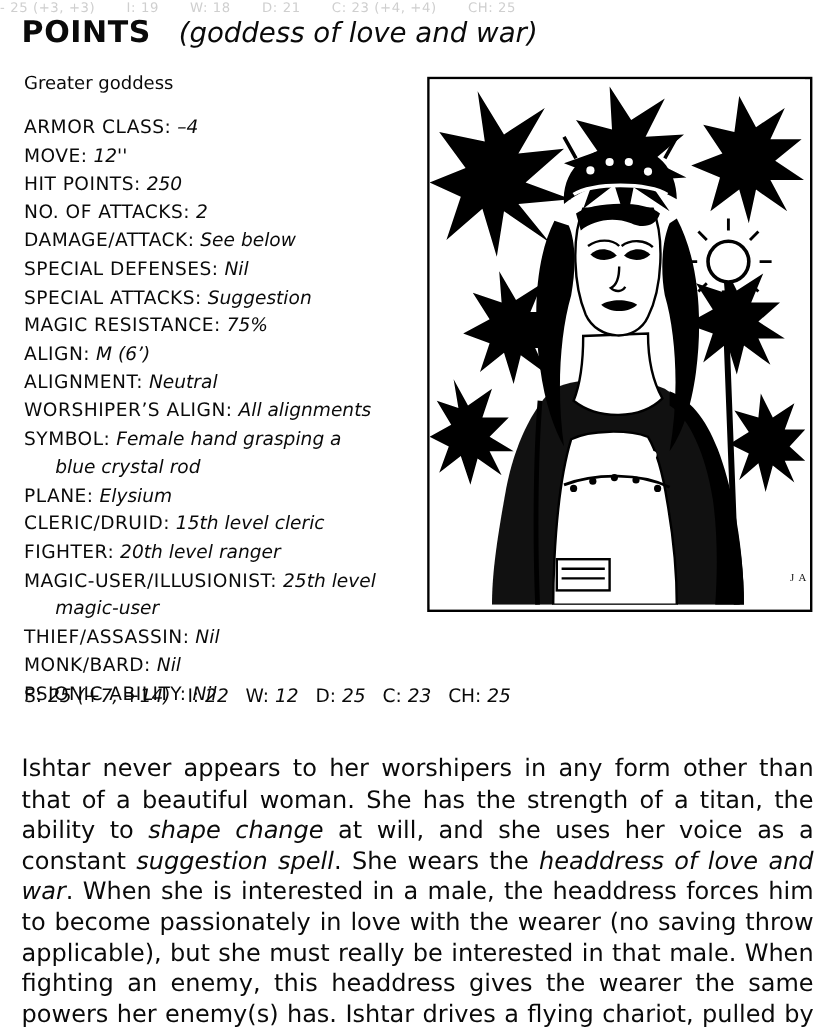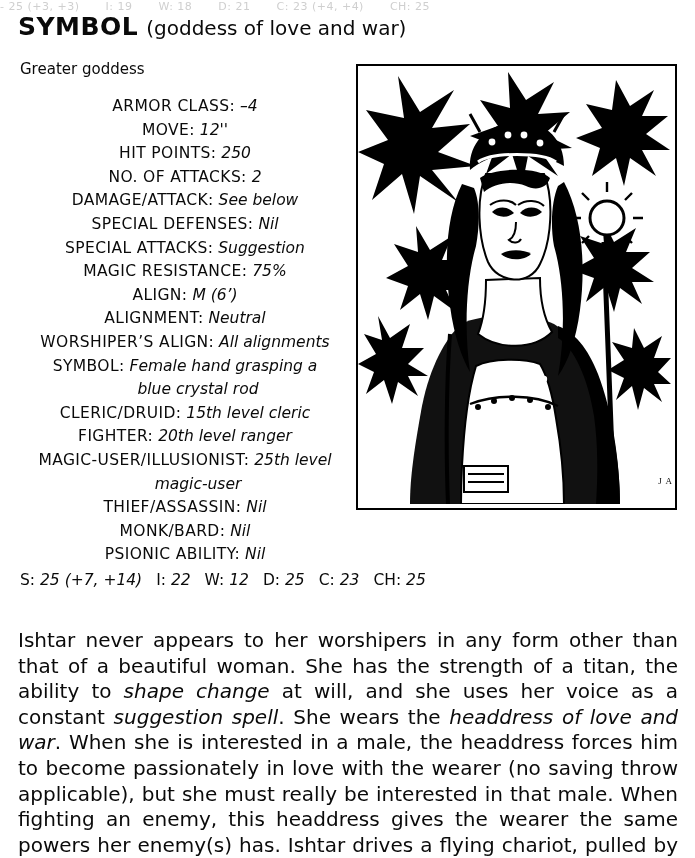--- a/index.html
+++ b/index.html
@@ -47,40 +47,40 @@
     white-space: nowrap;
   }
   .deity-name {
     font-family: "DejaVu Sans", sans-serif;
     font-weight: bold;
     font-size: 25px;
     letter-spacing: 0.5px;
   }
   .deity-epithet {
     font-family: "DejaVu Sans", sans-serif;
-    font-size: 20px;
+    font-style: italic;
+    font-size: 23px;
     letter-spacing: 0px;
-    margin-left: 8px;
+    margin-left: 23px;
   }
 
   .rank {
     position: absolute;
     top: 60px;
     left: 20px;
     font-size: 15px;
   }
 
   .stats {
     position: absolute;
     top: 95px;
     left: 20px;
     width: 330px;
     font-size: 15.5px;
     line-height: 23.6px;
-    text-align: center;
   }
   .stat-line { white-space: nowrap; }
   .stat-label { letter-spacing: 0.4px; }
   .stat-value { font-style: italic; }
   .stat-cont {
     font-style: italic;
     padding-left: 26px;
     display: block;
   }
 
@@ -132,39 +132,40 @@
   .body-text i { font-style: italic; }
 </style>
 </head>
 <body>
 
 <div class="page">
 
   <div class="bleed" id="bleed-row"><span>- 25 (+3, +3)</span><span>I: 19</span><span>W: 18</span><span>D: 21</span><span>C: 23 (+4, +4)</span><span>CH: 25</span></div>
 
   <div class="title-row">
-    <span class="deity-name">SYMBOL</span><span class="deity-epithet">(goddess of love and war)</span>
+    <span class="deity-name">POINTS</span><span class="deity-epithet">(goddess of love and war)</span>
   </div>
 
   <div class="rank">Greater goddess</div>
 
   <div class="stats" id="stat-block">
       <div class="stat-line"><span class="stat-label">ARMOR  CLASS:</span><span class="stat-value"> –4</span></div>
       <div class="stat-line"><span class="stat-label">MOVE:</span><span class="stat-value"> 12''</span></div>
       <div class="stat-line"><span class="stat-label">HIT  POINTS:</span><span class="stat-value"> 250</span></div>
       <div class="stat-line"><span class="stat-label">NO.  OF  ATTACKS:</span><span class="stat-value"> 2</span></div>
       <div class="stat-line"><span class="stat-label">DAMAGE/ATTACK:</span><span class="stat-value"> See below</span></div>
       <div class="stat-line"><span class="stat-label">SPECIAL  DEFENSES:</span><span class="stat-value"> Nil</span></div>
       <div class="stat-line"><span class="stat-label">SPECIAL  ATTACKS:</span><span class="stat-value"> Suggestion</span></div>
       <div class="stat-line"><span class="stat-label">MAGIC  RESISTANCE:</span><span class="stat-value"> 75%</span></div>
       <div class="stat-line"><span class="stat-label">ALIGN:</span><span class="stat-value"> M (6’)</span></div>
       <div class="stat-line"><span class="stat-label">ALIGNMENT:</span><span class="stat-value"> Neutral</span></div>
       <div class="stat-line"><span class="stat-label">WORSHIPER’S  ALIGN:</span><span class="stat-value"> All alignments</span></div>
       <div class="stat-line"><span class="stat-label">SYMBOL:</span><span class="stat-value"> Female hand grasping a</span></div>
       <span class="stat-cont">blue crystal rod</span>
+      <div class="stat-line"><span class="stat-label">PLANE:</span><span class="stat-value"> Elysium</span></div>
       <div class="stat-line"><span class="stat-label">CLERIC/DRUID:</span><span class="stat-value"> 15th level cleric</span></div>
       <div class="stat-line"><span class="stat-label">FIGHTER:</span><span class="stat-value"> 20th level ranger</span></div>
       <div class="stat-line"><span class="stat-label">MAGIC-USER/ILLUSIONIST:</span><span class="stat-value"> 25th level</span></div>
       <span class="stat-cont">magic-user</span>
       <div class="stat-line"><span class="stat-label">THIEF/ASSASSIN:</span><span class="stat-value"> Nil</span></div>
       <div class="stat-line"><span class="stat-label">MONK/BARD:</span><span class="stat-value"> Nil</span></div>
       <div class="stat-line"><span class="stat-label">PSIONIC  ABILITY:</span><span class="stat-value"> Nil</span></div>
     </div>
 
   <div class="abilities" id="ability-scores"><span class="ab"><span class="ab-label">S:</span><span class="ab-val"> 25 (+7, +14)</span></span><span class="ab"><span class="ab-label">I:</span><span class="ab-val"> 22</span></span><span class="ab"><span class="ab-label">W:</span><span class="ab-val"> 12</span></span><span class="ab"><span class="ab-label">D:</span><span class="ab-val"> 25</span></span><span class="ab"><span class="ab-label">C:</span><span class="ab-val"> 23</span></span><span class="ab"><span class="ab-label">CH:</span><span class="ab-val"> 25</span></span></div>

